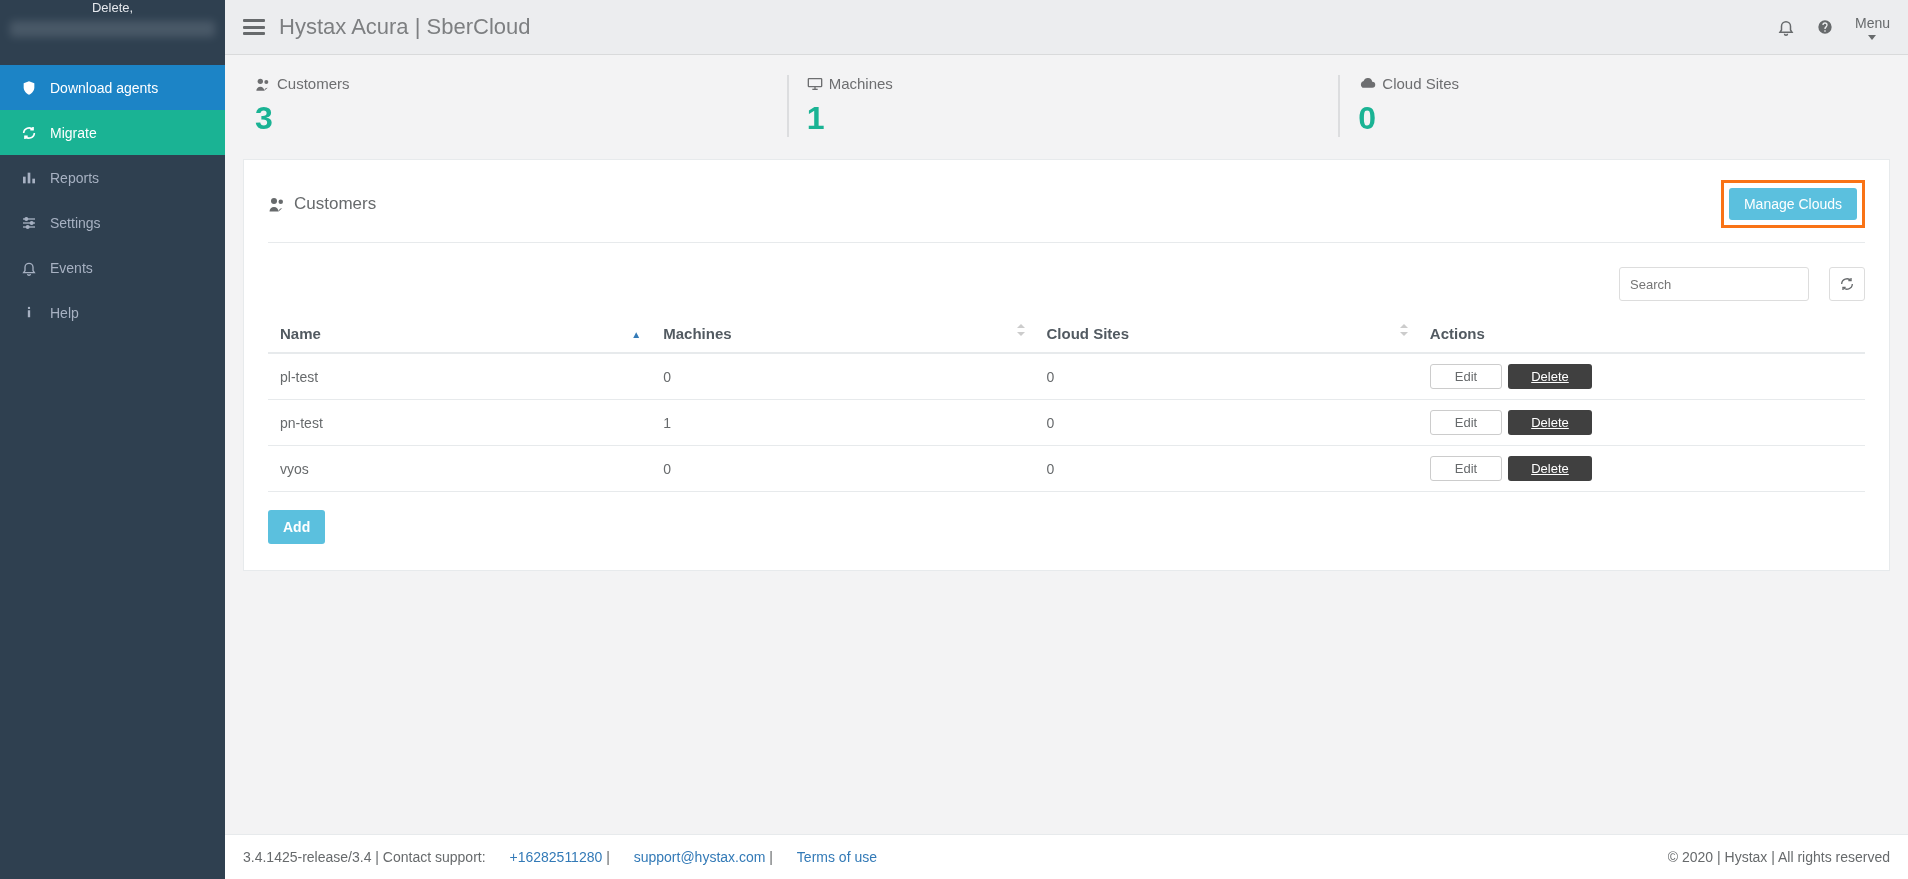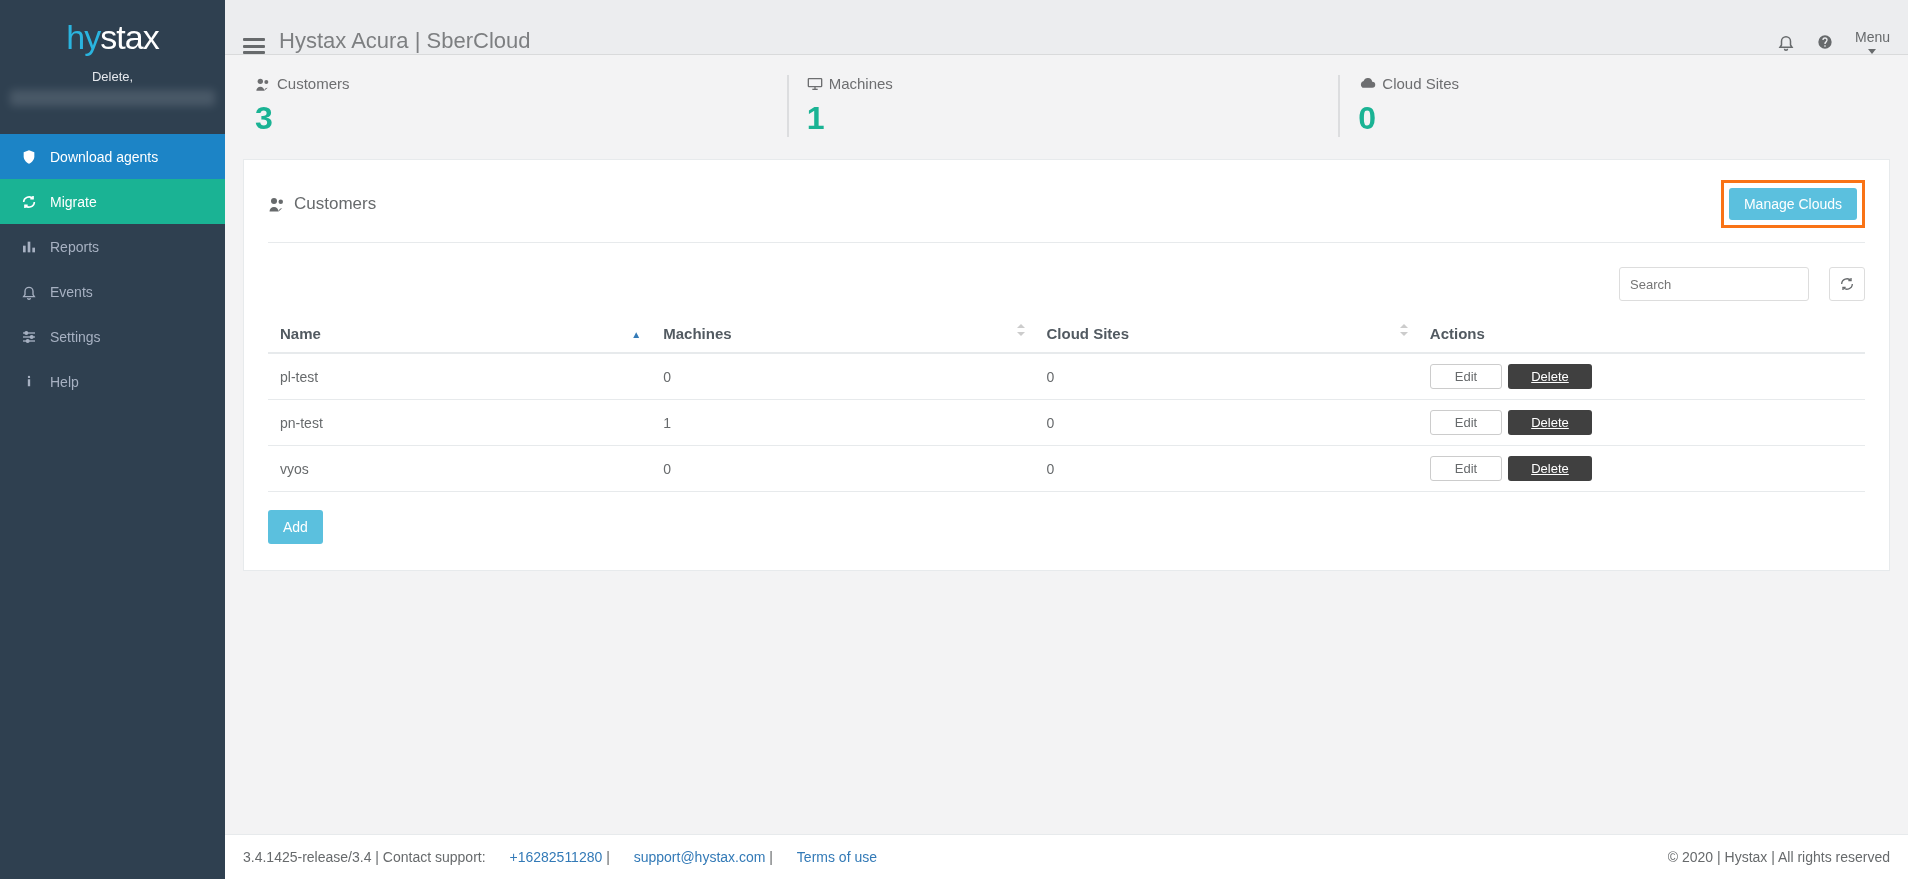--- a/index.html
+++ b/index.html
@@ -11,21 +11,21 @@
 .logo-hy { color: #2ab4df; }
 .logo-stax { color: #ffffff; }
 .welcome-block { text-align: center; padding: 0 10px 14px 10px; color: #e5e8ed; font-size: 13px; }
 .welcome-line2 { margin-top: 6px; filter: blur(4px); opacity: 0.5; height: 16px; background: rgba(180,190,200,0.4); border-radius: 3px; }
 .nav { list-style: none; margin-top: 14px; }
 .nav li { display: flex; align-items: flex-start; padding: 14px 18px; cursor: pointer; font-size: 14px; color: #a7b1c2; border-top: 1px solid rgba(0,0,0,0); }
 .nav li.active-download { background: #1c84c6; color: #fff; }
 .nav li.active-migrate { background: #1ab394; color: #fff; }
 .nav li .icon { width: 22px; display: inline-flex; justify-content: center; margin-right: 10px; }
 .main { flex: 1; display: flex; flex-direction: column; min-width: 0; }
-.topbar { height: 55px; background: #ecedef; border-bottom: 1px solid #d9dadb; display: flex; align-items: flex-end; padding: 0 18px; }
+.topbar { height: 55px; background: #ecedef; border-bottom: 1px solid #d9dadb; display: flex; align-items: center; padding: 0 18px; }
 .hamburger { width: 22px; height: 16px; display: flex; flex-direction: column; justify-content: space-between; cursor: pointer; margin-right: 14px; }
 .hamburger span { height: 3px; background: #676a6c; border-radius: 1px; }
 .topbar-title { font-size: 22px; color: #7d7f81; font-weight: 400; }
 .topbar-right { margin-left: auto; display: flex; align-items: center; gap: 22px; color: #676a6c; }
 .topbar-right .icon-btn { cursor: pointer; }
 .menu-trigger { cursor: pointer; font-size: 14px; display: flex; align-items: center; gap: 4px; flex-direction: column; }
 .stats { display: flex; padding: 20px 18px 4px 18px; gap: 0; }
 .stat { flex: 1; padding-left: 12px; }
 .stat + .stat { border-left: 2px solid #dcdddf; padding-left: 18px; }
 .stat-label { display: flex; align-items: center; gap: 6px; color: #6d6e70; font-size: 15px; font-weight: 500; margin-bottom: 8px; }
@@ -33,21 +33,21 @@
 .content-wrap { padding: 18px; flex: 1; }
 .panel { background: #fff; border: 1px solid #e7eaec; padding: 20px 24px 26px 24px; }
 .panel-header { display: flex; align-items: center; justify-content: space-between; border-bottom: 1px solid #e7eaec; padding-bottom: 14px; margin-bottom: 24px; }
 .panel-title { display: flex; align-items: center; gap: 8px; font-size: 17px; color: #676a6c; }
 .manage-clouds-wrap { border: 3px solid #f97316; padding: 5px; }
 .btn { border: 1px solid transparent; padding: 7px 14px; border-radius: 3px; font-size: 14px; cursor: pointer; color: #fff; }
 .btn-info { background: #5bc0de; }
 .btn-default { background: #fff; color: #676a6c; border: 1px solid #ccc; padding: 4px 24px; font-size: 13px; }
 .btn-danger { background: #404040; padding: 4px 22px; font-size: 13px; text-decoration: underline; }
 .btn-default, .btn-danger { border-radius: 3px; }
-.btn-info.add { padding: 8px 14px; }
+.btn-info.add { padding: 8px 14px; font-weight: bold; }
 .toolbar { display: flex; justify-content: flex-end; gap: 20px; margin-bottom: 14px; }
 .search-input { width: 190px; padding: 7px 10px; border: 1px solid #ddd; border-radius: 3px; font-size: 13px; }
 .refresh-btn { width: 36px; height: 34px; border: 1px solid #ddd; background: #fff; border-radius: 3px; display: flex; align-items: center; justify-content: center; cursor: pointer; }
 .table { width: 100%; border-collapse: collapse; }
 .table thead th { text-align: left; padding: 10px 12px; color: #525a61; font-weight: 600; border-bottom: 2px solid #e7eaec; position: relative; font-size: 15px; }
 .sort-asc::after { content: "▲"; color: #337ab7; font-size: 10px; position: absolute; right: 10px; top: 14px; }
 .sort-both::after { content: ""; position: absolute; right: 10px; top: 50%; width: 0; height: 0; border-left: 4px solid transparent; border-right: 4px solid transparent; border-top: 4px solid #ccc; transform: translateY(-2px); }
 .sort-both::before { content: ""; position: absolute; right: 10px; top: 50%; width: 0; height: 0; border-left: 4px solid transparent; border-right: 4px solid transparent; border-bottom: 4px solid #ccc; transform: translateY(-10px); }
 .table tbody td { padding: 10px 12px; border-bottom: 1px solid #e7eaec; color: #676a6c; }
 .table tbody td .action-btns { display: flex; gap: 6px; }
@@ -56,23 +56,20 @@
 .footer { background: #fff; border-top: 1px solid #e7eaec; padding: 14px 18px; display: flex; justify-content: space-between; color: #676a6c; font-size: 14px; }
 .footer a { color: #337ab7; text-decoration: none; margin-left: 20px; }
 svg { display: block; }
 .caret-down { width: 0; height: 0; border-left: 4px solid transparent; border-right: 4px solid transparent; border-top: 5px solid #676a6c; }
 </style>
 </head>
 <body>
 
 <div class="app">
   <aside class="sidebar">
-    <div class="logo">
-      <span class="logo-text"><span class="logo-hy">hy</span><span class="logo-stax">stax</span></span>
-    </div>
     <div class="welcome-block">
       <div>Delete,</div>
       <div class="welcome-line2"></div>
     </div>
     <ul class="nav">
       <li class="active-download">
         <span class="icon">
           <svg width="16" height="16" viewBox="0 0 24 24" fill="#fff">
               <path d="M12 2l8 3v6c0 5-3.5 9.7-8 11-4.5-1.3-8-6-8-11V5l8-3z"></path>
             </svg>
@@ -90,41 +87,41 @@
       </li>
       <li>
         <span class="icon">
           <svg width="16" height="16" viewBox="0 0 24 24" fill="#a7b1c2">
               <rect x="3" y="10" width="4" height="10"></rect>
               <rect x="10" y="4" width="4" height="16"></rect>
               <rect x="17" y="13" width="4" height="7"></rect>
             </svg>
         </span>
         <span>Reports</span>
-      </li>
-      <li>
-        <span class="icon">
-          <svg width="16" height="16" viewBox="0 0 24 24" fill="none" stroke="#a7b1c2" stroke-width="2">
-              <path d="M18 16v-5a6 6 0 1 0-12 0v5l-2 3h16l-2-3zM10 21a2 2 0 0 0 4 0"></path>
-            </svg>
-        </span>
-        <span>Events</span>
       </li>
       <li>
         <span class="icon">
           <svg width="16" height="16" viewBox="0 0 24 24" fill="none" stroke="#a7b1c2" stroke-width="2">
               <line x1="3" y1="6" x2="21" y2="6"></line>
               <line x1="3" y1="12" x2="21" y2="12"></line>
               <line x1="3" y1="18" x2="21" y2="18"></line>
               <circle cx="8" cy="6" r="2" fill="#a7b1c2"></circle>
               <circle cx="16" cy="12" r="2" fill="#a7b1c2"></circle>
               <circle cx="10" cy="18" r="2" fill="#a7b1c2"></circle>
             </svg>
         </span>
         <span>Settings</span>
+      </li>
+      <li>
+        <span class="icon">
+          <svg width="16" height="16" viewBox="0 0 24 24" fill="none" stroke="#a7b1c2" stroke-width="2">
+              <path d="M18 16v-5a6 6 0 1 0-12 0v5l-2 3h16l-2-3zM10 21a2 2 0 0 0 4 0"></path>
+            </svg>
+        </span>
+        <span>Events</span>
       </li>
       <li>
         <span class="icon">
           <svg width="14" height="14" viewBox="0 0 24 24" fill="#a7b1c2">
               <circle cx="12" cy="5" r="2"></circle>
               <rect x="10" y="9" width="4" height="12"></rect>
             </svg>
         </span>
         <span>Help</span>
       </li>

